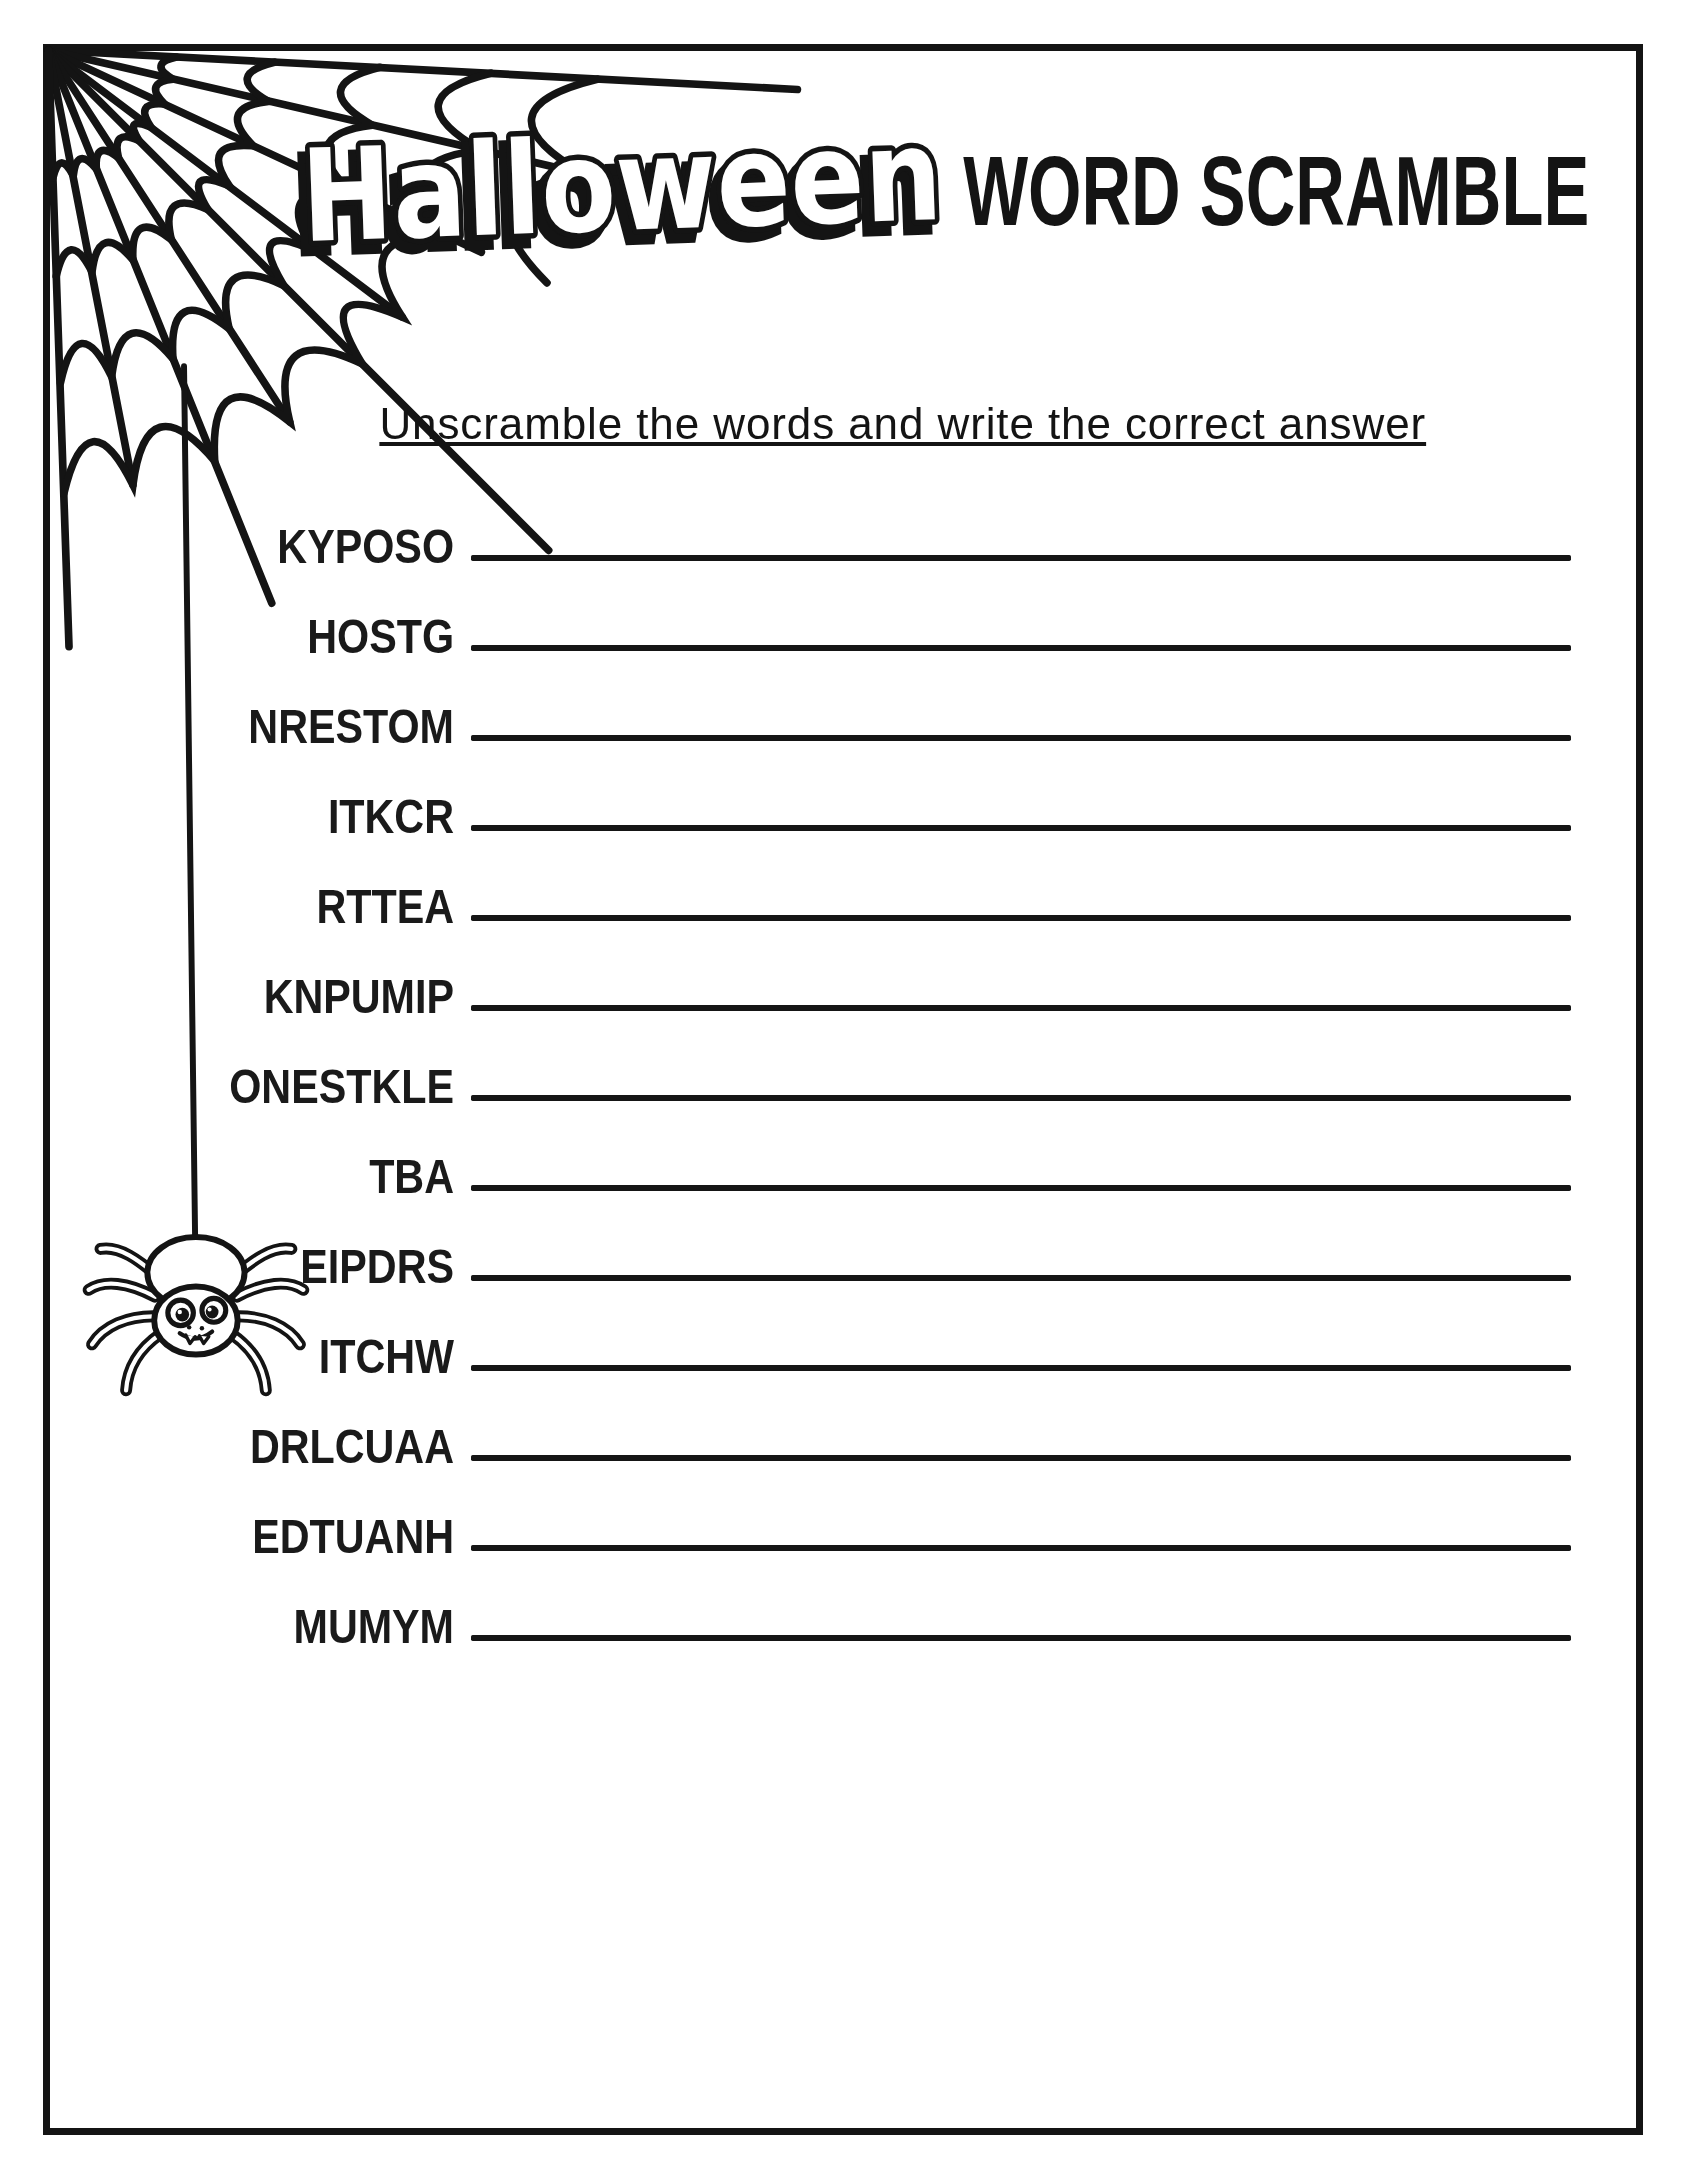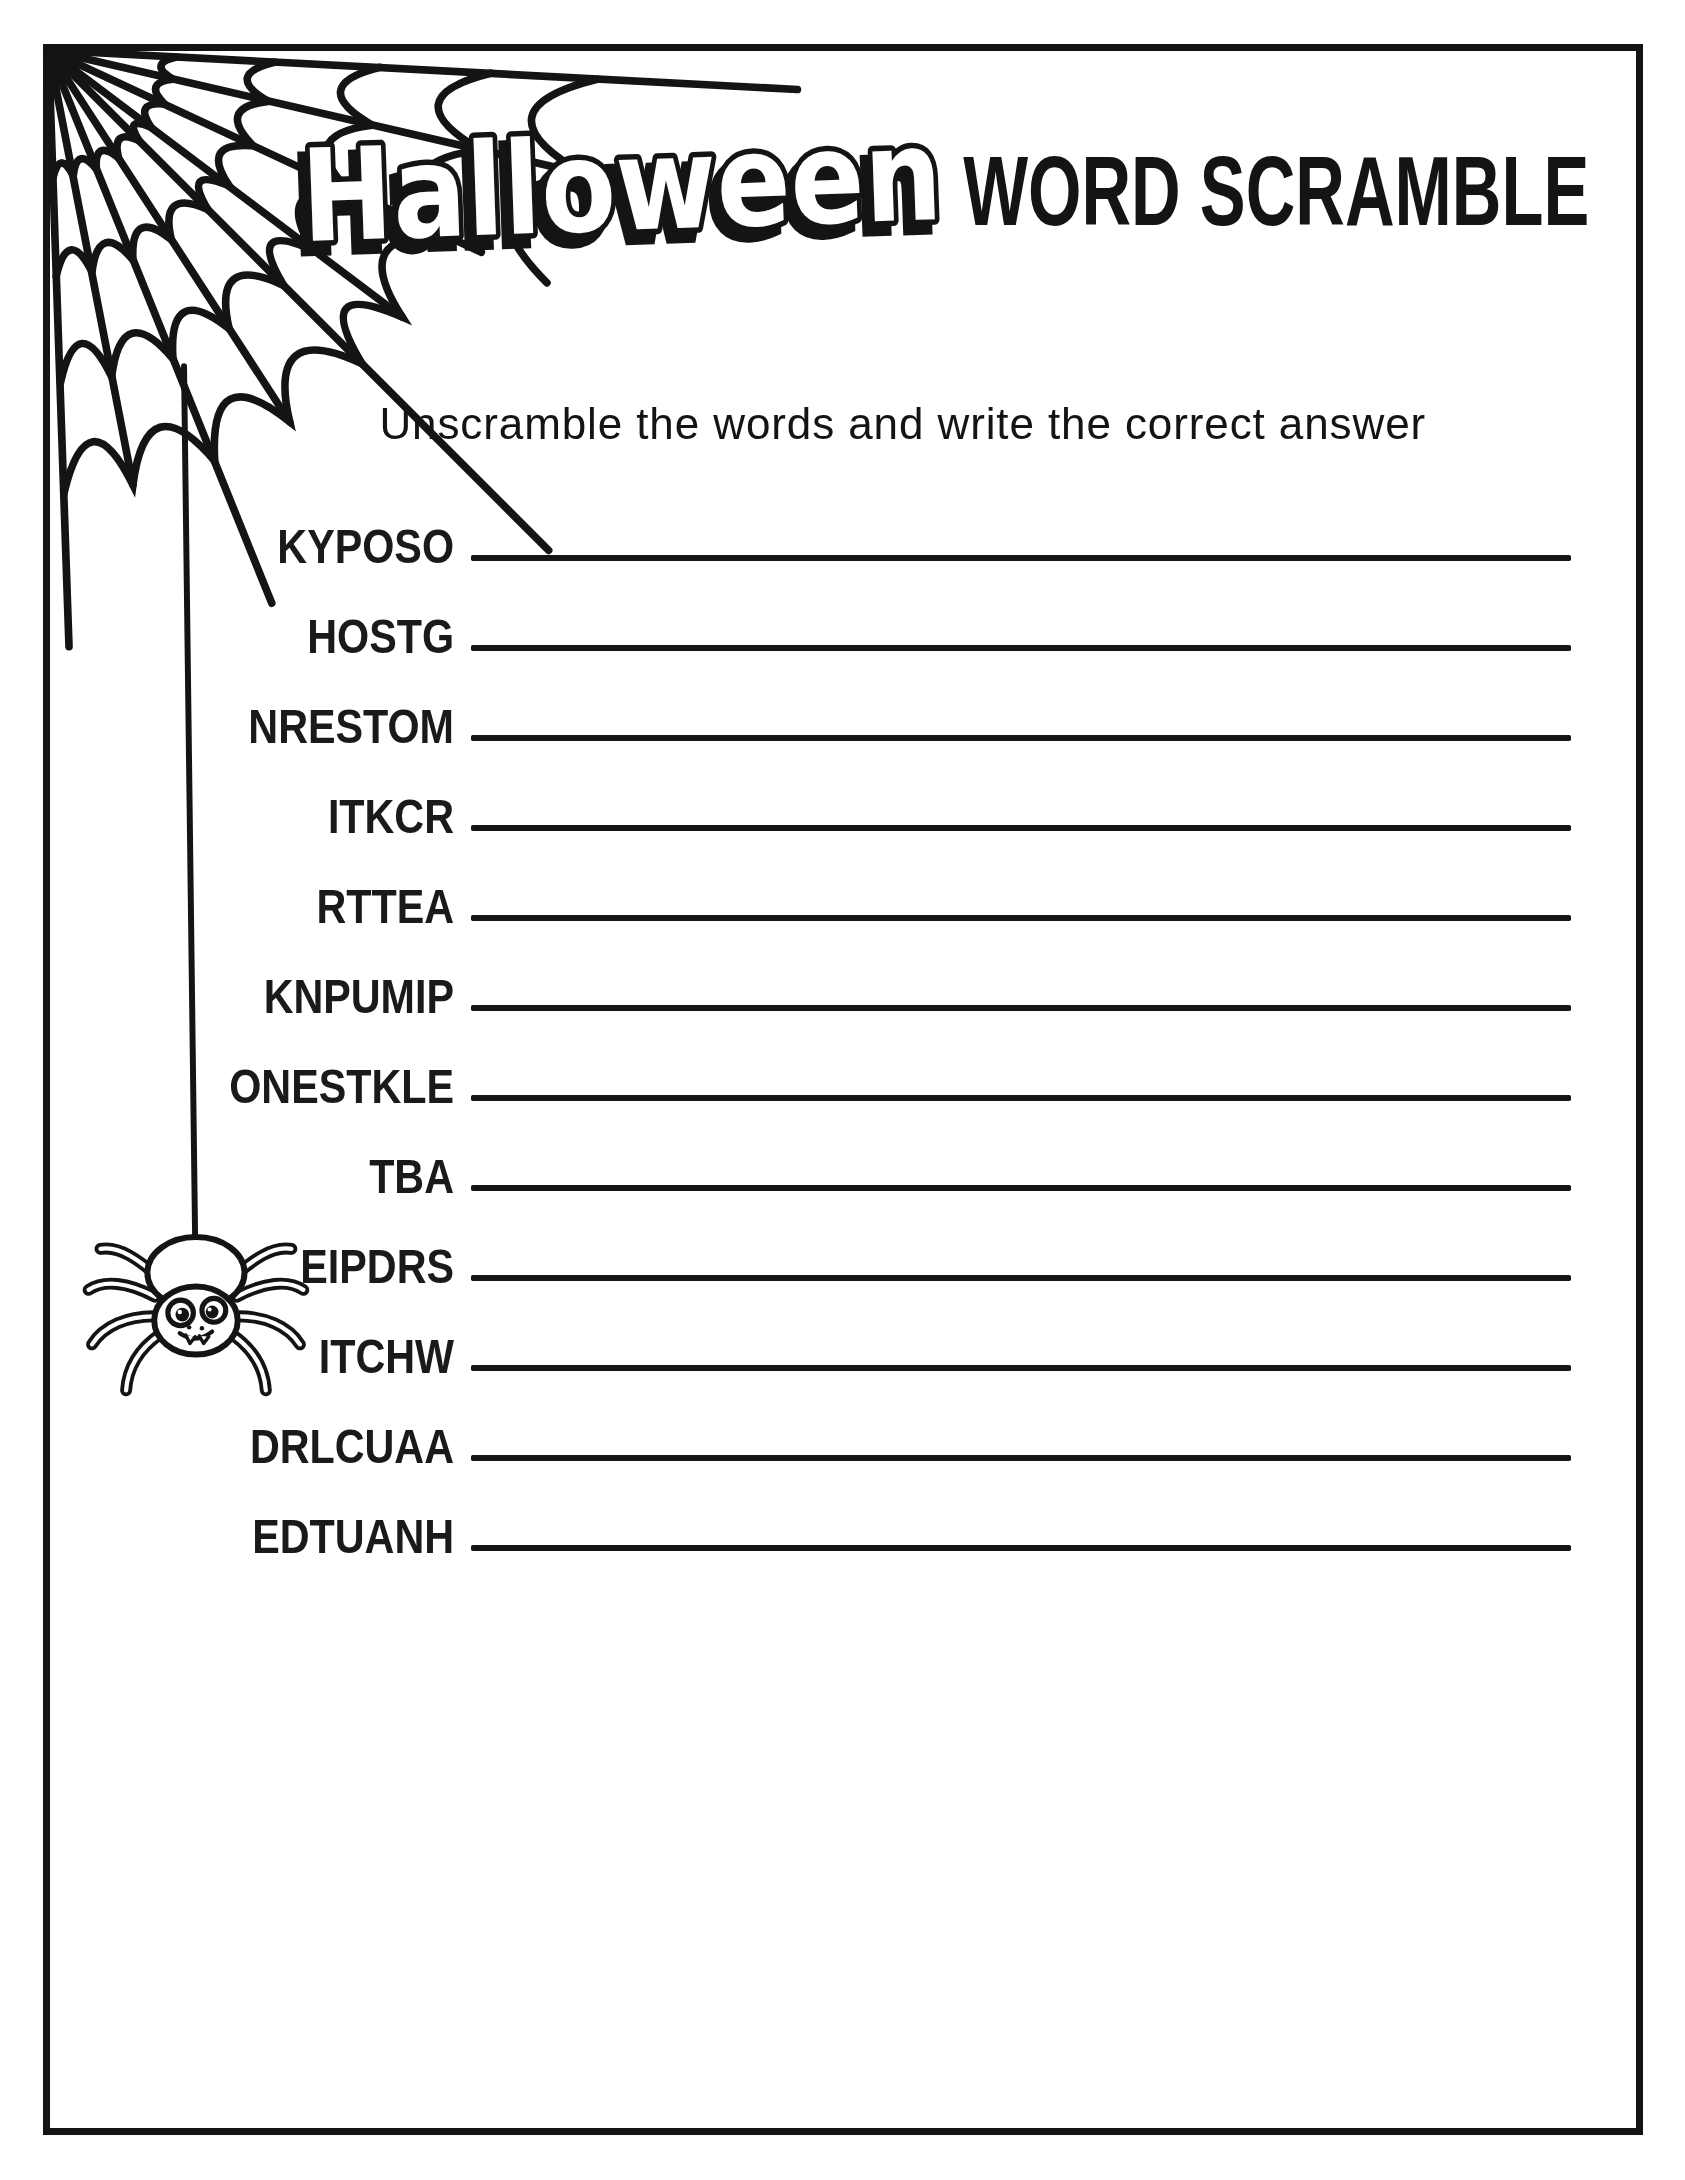--- a/index.html
+++ b/index.html
@@ -20,20 +20,21 @@
     position:absolute;left:0;top:0;width:1686px;height:2181px;
     pointer-events:none;
   }
   #title-halloween-svg{position:absolute;left:281px;top:109px;width:673px;height:162px;overflow:visible;}
   #title-ws-svg{position:absolute;left:958px;top:128px;width:639px;height:115px;overflow:visible;}
   #instruction{
     position:absolute;top:400px;left:128px;right:8.5px;
     text-align:center;
     font-size:44px;line-height:1.08;letter-spacing:0.9px;
     color:#141414;
+    text-decoration:underline;
   }
   #word-list{
     position:absolute;top:496px;left:119px;width:1452px;
   }
   .row{
     height:90px;
     display:flex;align-items:flex-end;font-weight:bold;
   }
   .word-label{
     width:335px;
@@ -181,16 +182,20 @@
       <div class="answer-line"></div>
     </div>
     <div class="row">
       <div class="word-label">DRLCUAA</div>
       <div class="answer-line"></div>
     </div>
     <div class="row">
       <div class="word-label">EDTUANH</div>
       <div class="answer-line"></div>
     </div>
+    <div class="row">
+      <div class="word-label">MUMYM</div>
+      <div class="answer-line"></div>
+    </div>
   </div>
 
 </div>
 
 
 </body></html>

